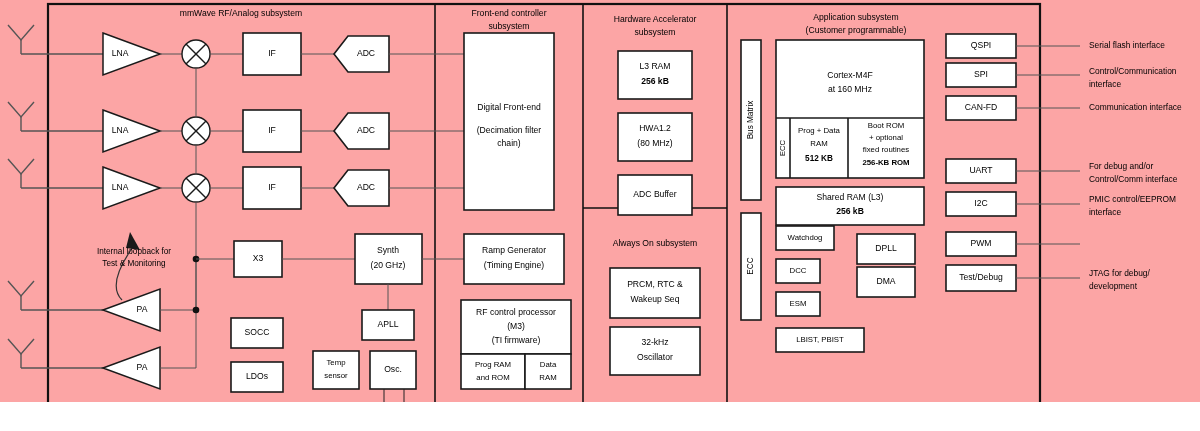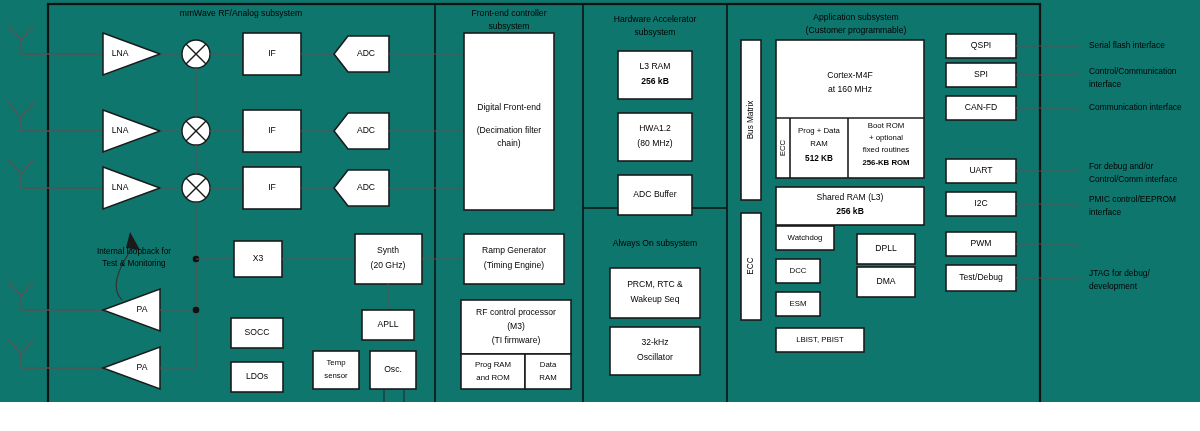--- a/index.html
+++ b/index.html
@@ -6,21 +6,21 @@
   html,body{margin:0;padding:0;background:#ffffff;}
   body{
     font-family:"Liberation Sans","DejaVu Sans",sans-serif;
     color:#000;
   }
   #stage{
     position:relative;
     width:1200px;
     height:402px;
     overflow:hidden;
-    background:#0f766e;
+    background:#fca5a5;
   }
   svg#diagram{
     position:absolute;
     left:0; top:0;
     width:1200px;
     height:431px;
   }
   
   .ln{stroke:#555;stroke-width:1;fill:none;}
   .ln-dark{stroke:#222;stroke-width:1;fill:none;}

